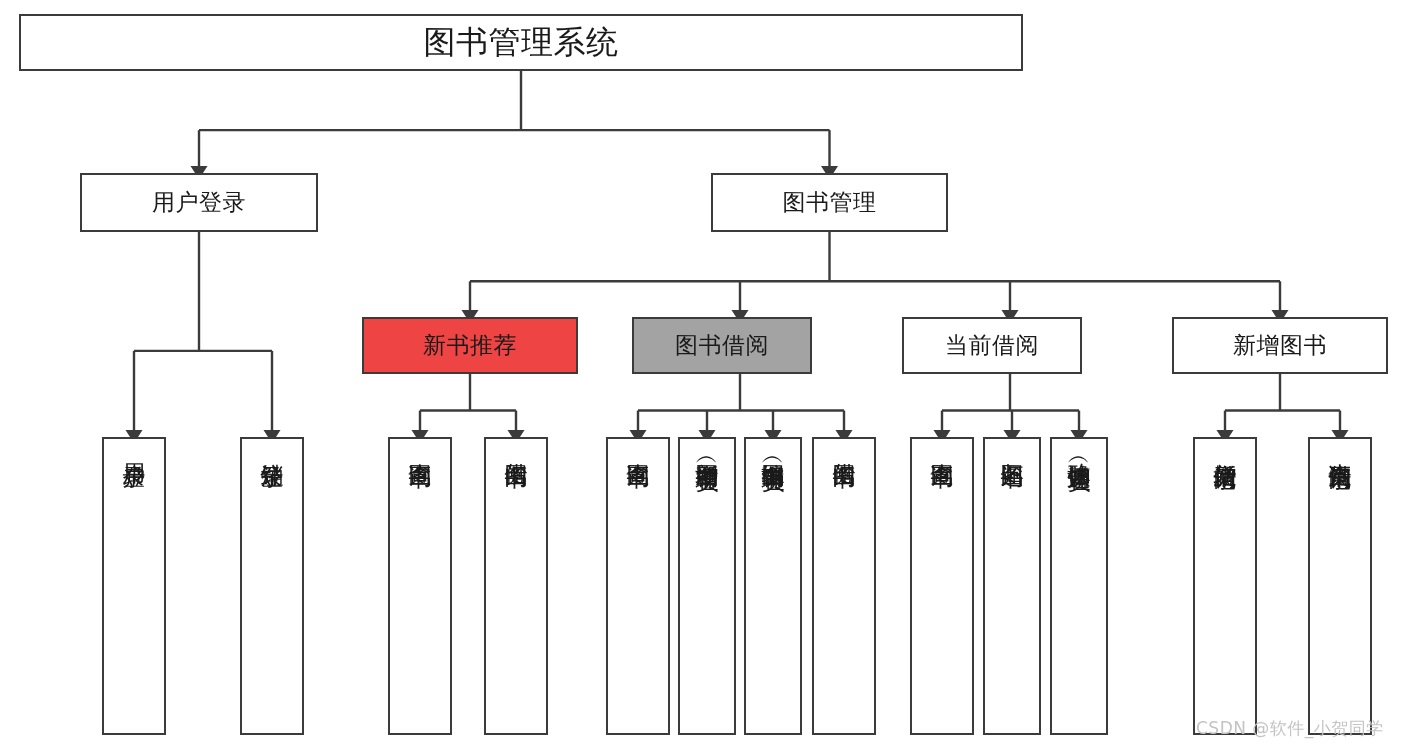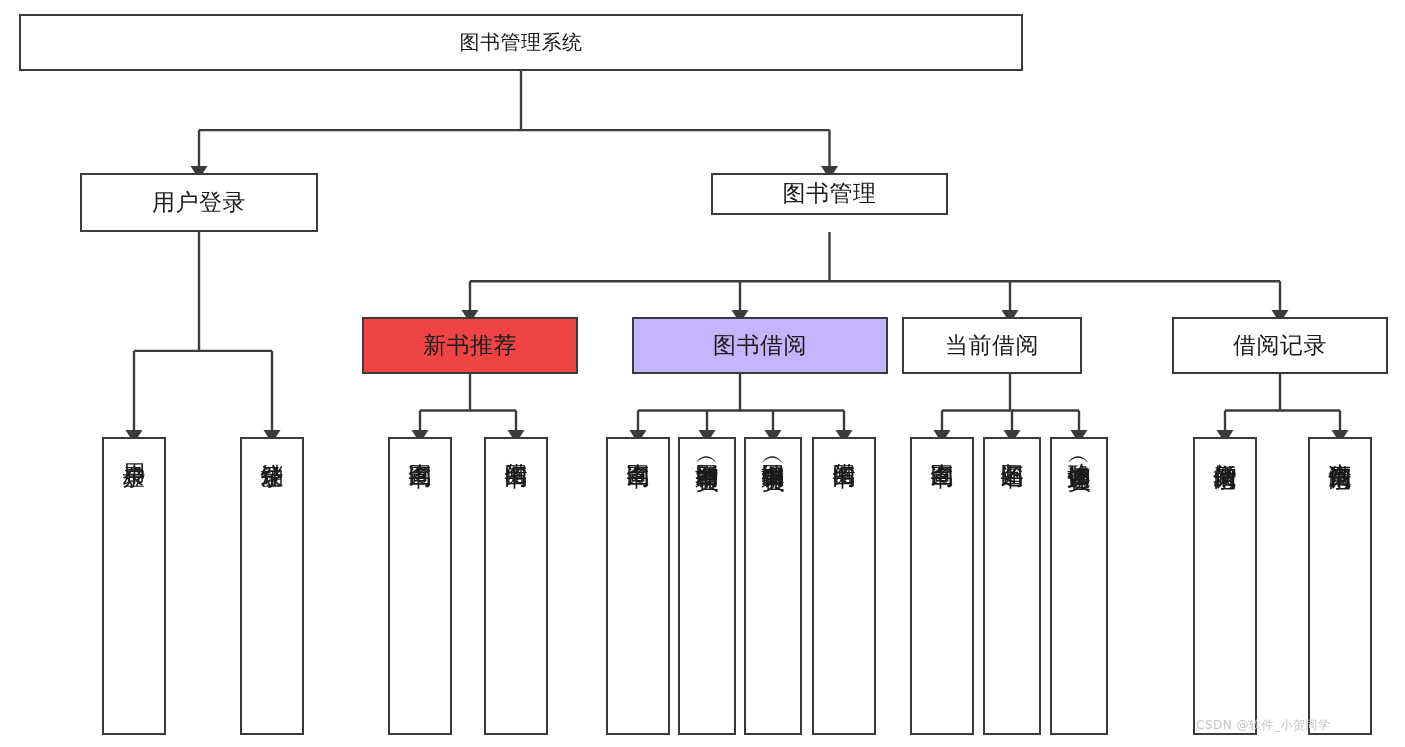--- a/index.html
+++ b/index.html
@@ -41,38 +41,38 @@
     display: block;
     text-align: center;
     line-height: 1.18;
     letter-spacing: 0.5px;
   }
   .node.horizontal .node-label {
     writing-mode: horizontal-tb;
     font-size: 23px;
   }
   .node.root .node-label {
-    font-size: 20px;
+    font-size: 32px;
   }
   .node.vertical {
     align-items: flex-start;
     justify-content: center;
     padding-top: 6px;
   }
   .node.vertical .node-label {
     writing-mode: vertical-rl;
     text-orientation: upright;
     font-size: 23px;
     line-height: 1.08;
     letter-spacing: 1px;
     white-space: nowrap;
   }
   .watermark {
     position: absolute;
-    font-size: 12px;
+    font-size: 17px;
     color: #c4c4c4;
     white-space: nowrap;
     letter-spacing: 0.5px;
     font-family: "DejaVu Sans", "Liberation Sans", sans-serif;
   }
 </style>
 </head>
 <body>
 
 <div id="diagram-root">
@@ -119,34 +119,34 @@
       </g>
   </svg>
 
   <div id="nodes-layer">
       <div class="node horizontal root" style="left: 19px; top: 14px; width: 1004px; height: 57px; border-color: rgb(59, 59, 59); background: rgb(255, 255, 255);">
         <span class="node-label">图书管理系统</span>
       </div>
       <div class="node horizontal" style="left: 80px; top: 173px; width: 238px; height: 59px; border-color: rgb(59, 59, 59); background: rgb(255, 255, 255);">
         <span class="node-label">用户登录</span>
       </div>
-      <div class="node horizontal" style="left: 711px; top: 173px; width: 237px; height: 42px; border-color: rgb(59, 59, 59); background: rgb(255, 255, 255);">
+      <div class="node horizontal" style="left: 711px; top: 173px; width: 237px; height: 59px; border-color: rgb(59, 59, 59); background: rgb(255, 255, 255);">
         <span class="node-label">图书管理</span>
       </div>
       <div class="node horizontal" style="left: 362px; top: 317px; width: 216px; height: 57px; border-color: rgb(59, 59, 59); background: #ef4444;">
         <span class="node-label">新书推荐</span>
       </div>
-      <div class="node horizontal" style="left: 632px; top: 317px; width: 256px; height: 57px; border-color: rgb(59, 59, 59); background: #c4b5fd;">
+      <div class="node horizontal" style="left: 632px; top: 317px; width: 180px; height: 57px; border-color: rgb(59, 59, 59); background: #a3a3a3;">
         <span class="node-label">图书借阅</span>
       </div>
       <div class="node horizontal" style="left: 902px; top: 317px; width: 180px; height: 57px; border-color: rgb(59, 59, 59); background: rgb(255, 255, 255);">
         <span class="node-label">当前借阅</span>
       </div>
       <div class="node horizontal" style="left: 1172px; top: 317px; width: 216px; height: 57px; border-color: rgb(59, 59, 59); background: rgb(255, 255, 255);">
-        <span class="node-label">借阅记录</span>
+        <span class="node-label">新增图书</span>
       </div>
       <div class="node vertical" style="left: 102px; top: 437px; width: 64px; height: 298px; border-color: rgb(59, 59, 59); background: rgb(255, 255, 255);">
         <span class="node-label">用户登录</span>
       </div>
       <div class="node vertical" style="left: 240px; top: 437px; width: 64px; height: 298px; border-color: rgb(59, 59, 59); background: rgb(255, 255, 255);">
         <span class="node-label">注销登录</span>
       </div>
       <div class="node vertical" style="left: 388px; top: 437px; width: 64px; height: 298px; border-color: rgb(59, 59, 59); background: rgb(255, 255, 255);">
         <span class="node-label">查询图书</span>
       </div>

